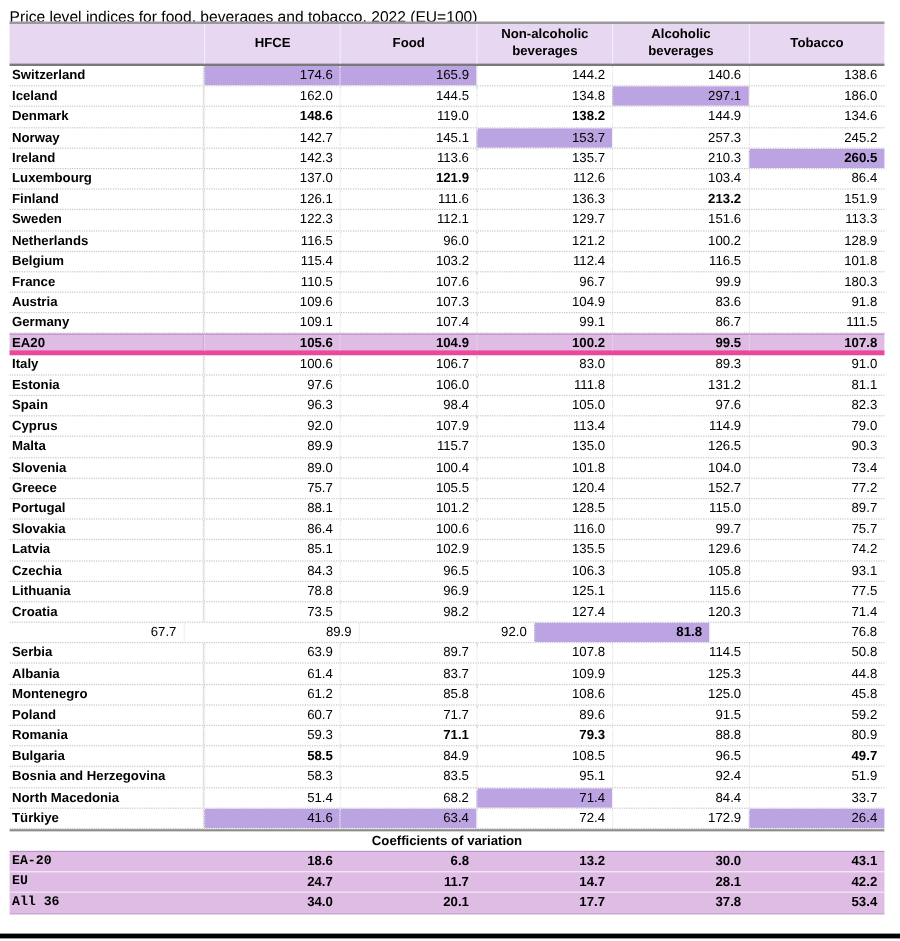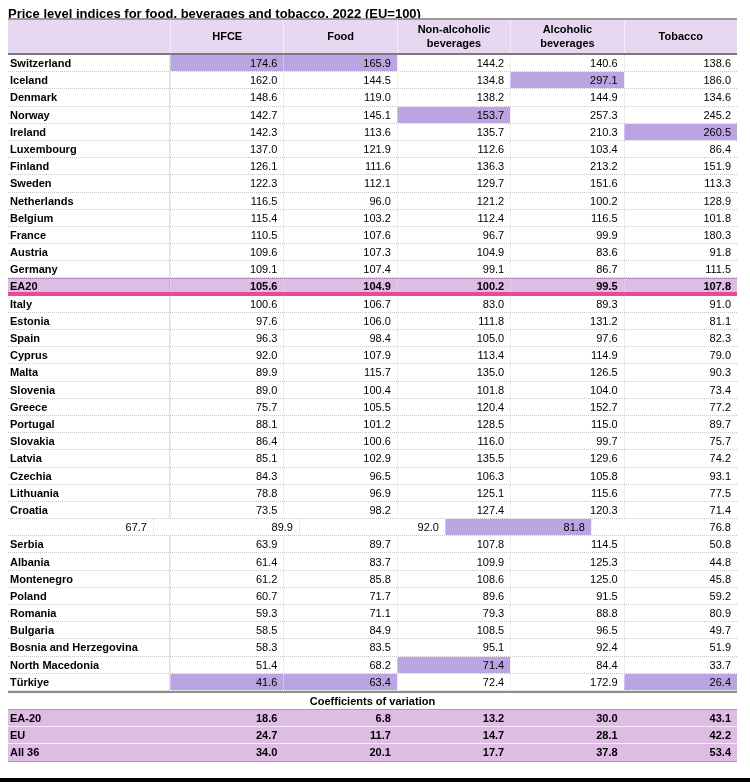--- a/index.html
+++ b/index.html
@@ -12,21 +12,21 @@
   }
   *{box-sizing:border-box;}
   html,body{margin:0;padding:0;}
   body{
     width:750px;height:784px;position:relative;overflow:hidden;
     background:#ffffff;color:#000;
     font-family:"Liberation Sans", sans-serif;
   }
   .title{
     position:absolute;top:6px;left:8px;
-    font-size:13px;font-weight:bold;white-space:nowrap;
+    font-size:13px;font-weight:normal;white-space:nowrap;
   }
   .table{
     position:absolute;top:18px;left:8px;width:729px;
   }
   .header{
     display:flex;height:37px;align-items:stretch;
     background:var(--header-bg);
     border-top:2px solid #9a9a9a;
     border-bottom:2px solid #7a7a7a;
   }
@@ -47,40 +47,40 @@
     width:162px;flex:none;font-weight:bold;
     display:flex;align-items:center;padding-left:2px;white-space:nowrap;
     border-right:1px solid #e0e0e0;
   }
   .cell{
     flex:1;display:flex;align-items:center;justify-content:flex-end;
     padding-right:6px;border-left:1px dotted #e2e2e2;
   }
   .cell:first-of-type{border-left:none;}
   .cell.hl{background:var(--highlight);}
-  .cell.b{font-weight:normal;}
+  .cell.b{font-weight:bold;}
   .row.emph{
     background:var(--band-row);font-weight:bold;
     border-top:1px solid #b892c2;border-bottom:4px solid #ec4899;
   }
   .row.emph .name{border-right-color:#cfaad8;}
   .section-divider{border-top:2px solid var(--divider);height:0;}
   .cv-title{
     height:16px;display:flex;align-items:center;justify-content:center;
     font-size:11px;font-weight:bold;background:#fff;
   }
   .cv-block{border-top:1px solid #b892c2;border-bottom:1px solid #b892c2;}
   .cv-row{
     display:flex;height:17px;align-items:stretch;
     background:var(--cv-row);font-size:11px;font-weight:bold;
     border-bottom:1px solid #f6eef9;
   }
   .cv-row:last-child{border-bottom:none;}
   .cv-row .name{
-    width:162px;flex:none;display:flex;align-items:center;padding-left:2px;
+    width:162px;flex:none;display:flex;align-items:center;padding-left:2px;font-family:Liberation Mono, monospace;
   }
   .cv-row .cell{border-left:none;}
   .black-bar{
     position:absolute;left:0;right:0;bottom:2px;height:4px;
     background:var(--black-bar);
   }
 </style>
 </head>
 <body>
 

